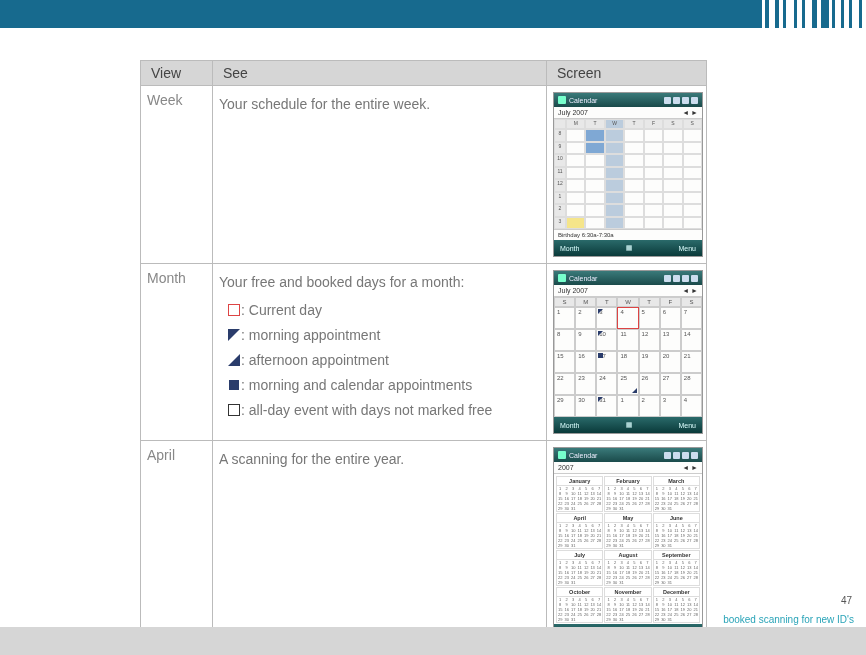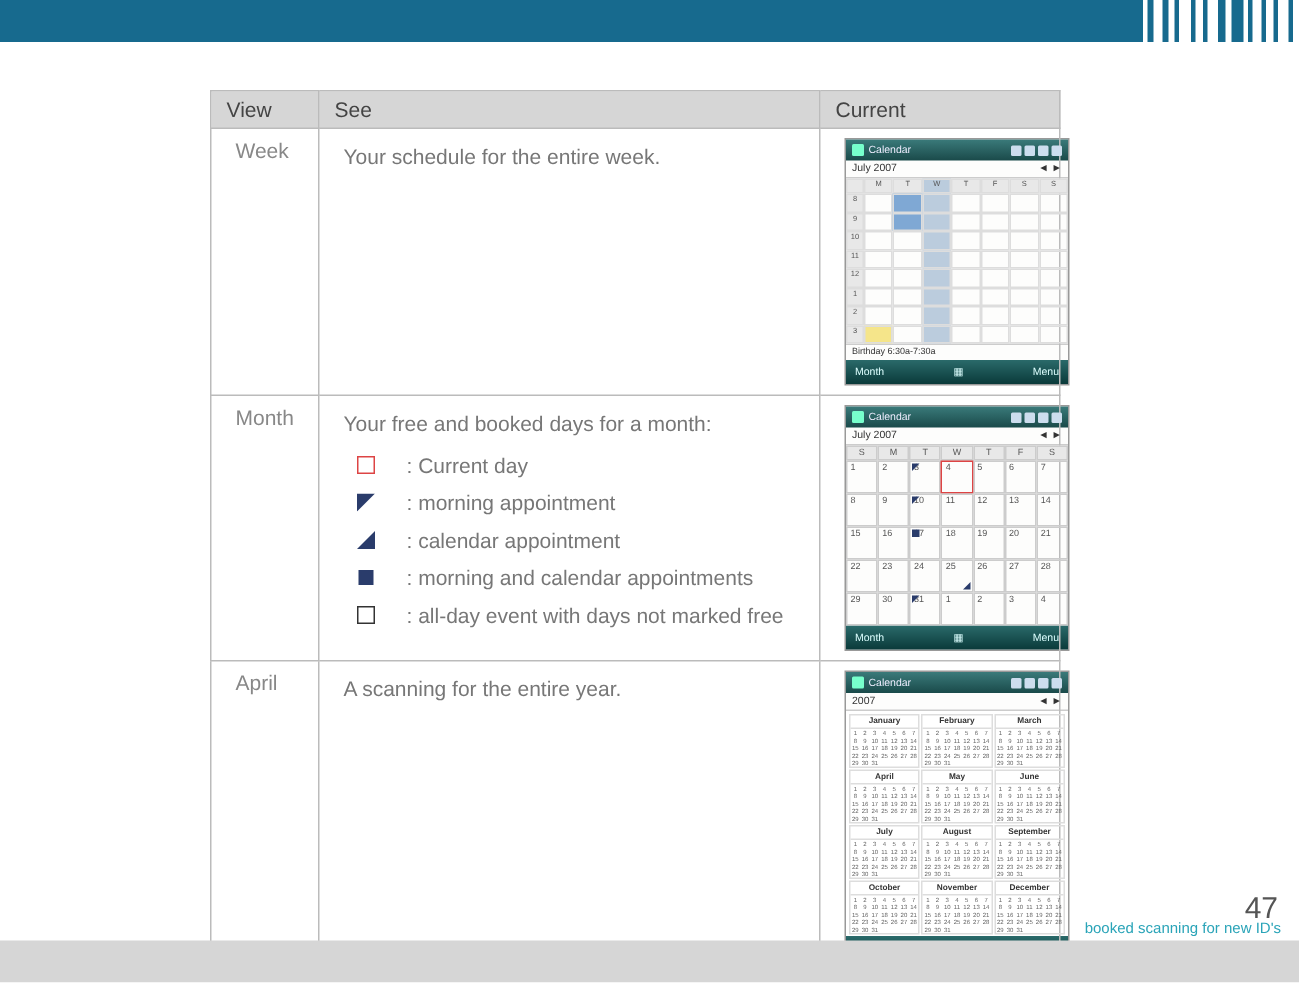--- a/index.html
+++ b/index.html
@@ -46,21 +46,21 @@
     bottom: 0;
     width: 866px;
     height: 28px;
     background: #d6d6d6;
   }
   
   .page-number {
     position: absolute;
     right: 14px;
     top: 595px;
-    font-size: 20px;
+    font-size: 10px;
     color: #555;
     text-align: center;
   }
   
   .logo {
     position: absolute;
     right: 12px;
     bottom: 30px;
   }
   .logo-main {
@@ -84,21 +84,21 @@
     position: absolute;
     left: 140px;
     top: 60px;
     width: 566px;
     border-collapse: collapse;
     table-layout: fixed;
   }
   .doc-table th, .doc-table td {
     border: 1px solid #bbb;
     vertical-align: top;
-    padding: 6px 16px;
+    padding: 6px 6px;
     font-weight: 300;
     font-size: 14px;
     text-align: left;
   }
   .doc-table thead th {
     background: #d6d6d6;
     color: #444;
     font-weight: 400;
     padding: 4px 10px;
   }
@@ -106,21 +106,21 @@
   .col-see   { width: 334px; }
   .col-screen{ width: 160px; }
   .view-cell { color: #888; }
   .see-cell  { color: #777; line-height: 1.8; }
   .screen-cell { padding: 4px; }
   
   .legend { margin: 4px 0 0 8px; }
   .legend-row {
     display: flex;
     align-items: center;
-    gap: 20px;
+    gap: 0;
     margin: 3px 0;
     height: 22px;
   }
   .legend-icon {
     width: 14px;
     height: 14px;
     flex: 0 0 14px;
     display: flex;
     align-items: center;
     justify-content: center;
@@ -269,21 +269,21 @@
   <table class="doc-table">
     <colgroup>
       <col class="col-view">
         <col class="col-see">
         <col class="col-screen">
     </colgroup>
     <thead>
       <tr>
         <th>View</th>
         <th>See</th>
-        <th>Current</th>
+        <th>Screen</th>
       </tr>
     </thead>
     <tbody>
 
       <tr>
         <td class="view-cell">Week</td>
         <td class="see-cell">Your schedule for the entire week.</td>
         <td class="screen-cell">
           <div class="shot">
             <div class="shot-titlebar">
@@ -402,21 +402,21 @@
                   </svg>
               </span>
               <span>: morning appointment</span>
             </div>
             <div class="legend-row">
               <span class="legend-icon">
                 <svg width="12" height="12">
                     <polygon points="12,0 12,12 0,12" fill="#2a3c6b"></polygon>
                   </svg>
               </span>
-              <span>: calendar appointment</span>
+              <span>: afternoon appointment</span>
             </div>
             <div class="legend-row">
               <span class="legend-icon">
                   <span class="icon-morning-full"></span>
                 </span>
               <span>: morning and calendar appointments</span>
             </div>
             <div class="legend-row">
               <span class="legend-icon">
                   <span class="icon-allday"></span>

